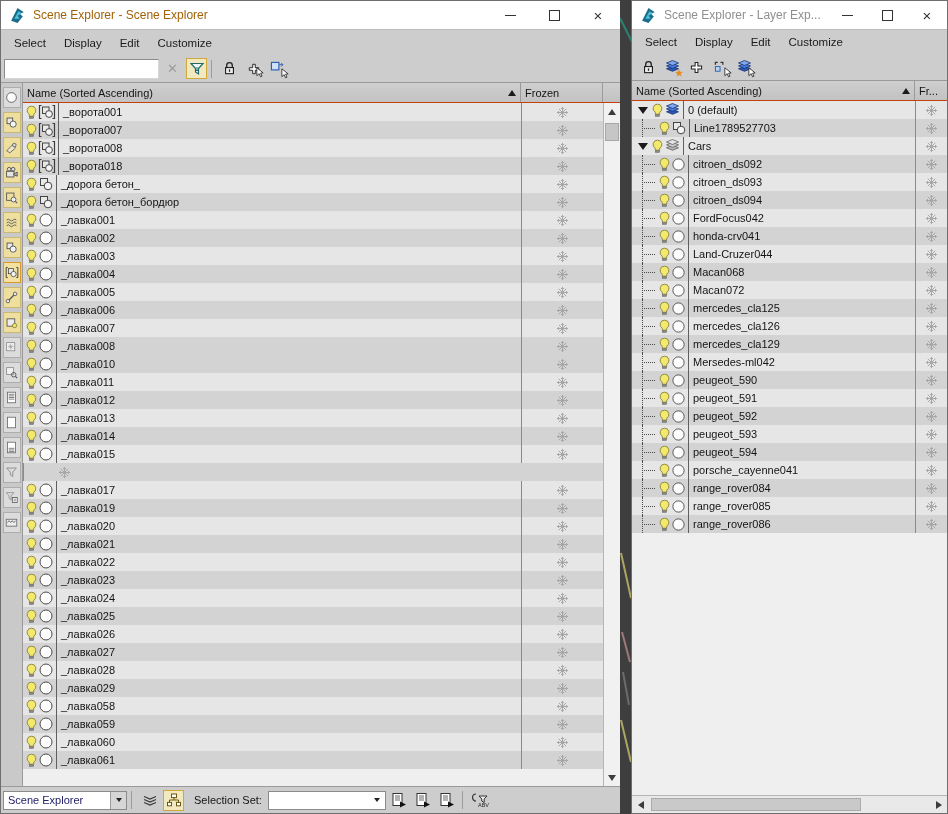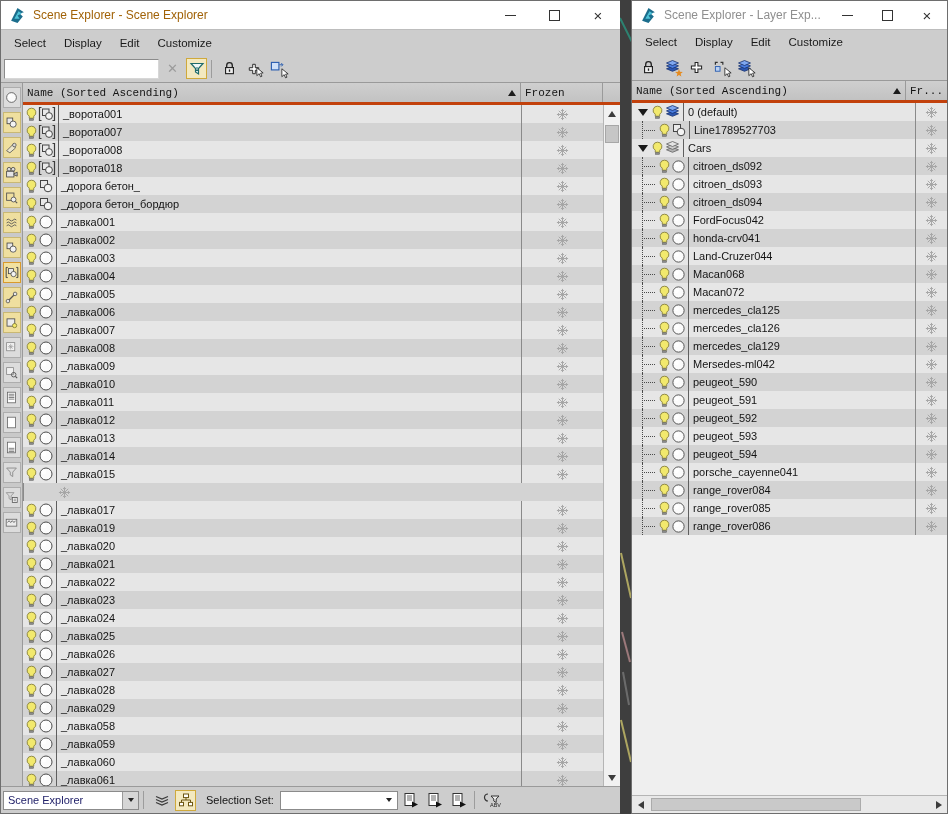--- a/index.html
+++ b/index.html
@@ -29,21 +29,21 @@
   .menu-item{padding:3px 9px;font-size:11.5px;color:#1a1a1a;}
   
   .toolbar{height:27px;display:flex;align-items:center;flex:0 0 27px;padding-left:3px;border-bottom:1px solid #9a9a9a;}
   .search-box{width:147px;height:18px;background:#fff;border:1px solid #8b8b8b;border-right-color:#d7d7d7;border-bottom-color:#d7d7d7;
               font-size:11px;padding:0 3px;outline:none;font-family:inherit;}
   .tb-ic{display:flex;align-items:center;justify-content:center;width:21px;height:21px;margin-left:3px;}
   .tb-btn-active{background:#f3e9c0;border:1px solid #cfa93c;box-sizing:border-box;}
   .sep-v{width:1px;height:18px;background:#9c9c9c;margin:0 4px;}
   .clear-x{font-size:13px;color:#9b9b9b;font-weight:bold;}
   
-  .list-header{display:flex;height:19px;flex:0 0 19px;background:#c8c8c8;border-bottom:3px solid #c2410c;font-family:Liberation Mono, monospace;}
+  .list-header{display:flex;height:19px;flex:0 0 19px;background:#c8c8c8;border-bottom:1px solid #c2410c;}
   .hcell{display:flex;align-items:center;padding:0 4px;border-right:1px solid #9a9a9a;box-sizing:border-box;
          background:linear-gradient(#cfcfcf,#c2c2c2);}
   .hcell-name{flex:1;}
   .sort-asc{margin-left:auto;width:0;height:0;border-left:4px solid transparent;border-right:4px solid transparent;border-bottom:6px solid #1b1b1b;}
   .hcell-frozen{flex:0 0 82px;}
   .hcell-stub{flex:0 0 17px;border-right:none;}
   
   .body-row{display:flex;flex:1;min-height:0;}
   .strip{flex:0 0 22px;background:#c9c9c9;border-right:1px solid #9a9a9a;padding-top:4px;box-sizing:border-box;}
   .strip-btn{width:18px;height:21px;margin:0 auto 4px auto;background:#dcdcdc;border:1px solid #adadad;box-sizing:border-box;
@@ -90,21 +90,21 @@
   .tri-right{width:0;height:0;border-top:4px solid transparent;border-bottom:4px solid transparent;border-left:6px solid #3c3c3c;}
   .vs-track{flex:1;position:relative;}
   .vs-thumb{position:absolute;left:1px;right:1px;top:3px;height:16px;background:#c6c6c6;border:1px solid #a7a7a7;}
   .hscroll{height:18px;flex:0 0 18px;background:#e9e9e9;border-top:1px solid #b5b5b5;display:flex;align-items:center;box-sizing:border-box;}
   .hs-btn{width:17px;height:100%;display:flex;align-items:center;justify-content:center;}
   .hs-track{flex:1;position:relative;height:100%;}
   .hs-thumb{position:absolute;top:2px;bottom:2px;left:2px;width:208px;background:#c9c9c9;border:1px solid #ababab;}
   
   .footer{height:26px;flex:0 0 26px;background:#cdcdcd;border-top:1px solid #9a9a9a;display:flex;align-items:center;padding-left:2px;}
   .combo{height:19px;background:#fff;border:1px solid #8b8b8b;display:flex;align-items:center;box-sizing:border-box;}
-  .explorer-combo{width:136px;}
+  .explorer-combo{width:124px;}
   .explorer-combo .combo-text{padding-left:4px;color:#22226a;}
   .dd-btn{margin-left:auto;width:15px;height:100%;background:#d6d6d6;border-left:1px solid #9a9a9a;
           display:flex;align-items:center;justify-content:center;}
   .dd-tri{width:0;height:0;border-left:3.5px solid transparent;border-right:3.5px solid transparent;border-top:4px solid #222;}
   .sel-combo{width:118px;}
   .footer-label{margin:0 6px 0 10px;}
   .ftr-ic{display:flex;align-items:center;justify-content:center;width:21px;height:21px;margin-left:3px;}
   .empty-fill{flex:1;background:#efefef;}
   .snow-s{width:13px;height:13px;}
 </style>
@@ -668,37 +668,20 @@
                 </svg>
                 <span class="row-label">_лавка008</span>
               </div>
               <div class="c-frozen">
                 <svg class="snow-s">
                   <use href="#sym-snow"></use>
                 </svg>
               </div>
             </div>
 
-            <div class="lrow row-even t-geom">
-              <div class="c-name">
-                <svg class="i bulb" width="13" height="15">
-                  <use href="#sym-bulb"></use>
-                </svg>
-
-                <svg class="i t-icon ic-geom" width="16" height="16">
-                  <use href="#sym-geom"></use>
-                </svg>
-                <span class="row-label">_лавка009</span>
-              </div>
-              <div class="c-frozen">
-                <svg class="snow-s">
-                  <use href="#sym-snow"></use>
-                </svg>
-              </div>
-            </div>
 
             <div class="lrow row-odd t-geom">
               <div class="c-name">
                 <svg class="i bulb" width="13" height="15">
                   <use href="#sym-bulb"></use>
                 </svg>
 
                 <svg class="i t-icon ic-geom" width="16" height="16">
                   <use href="#sym-geom"></use>
                 </svg>

